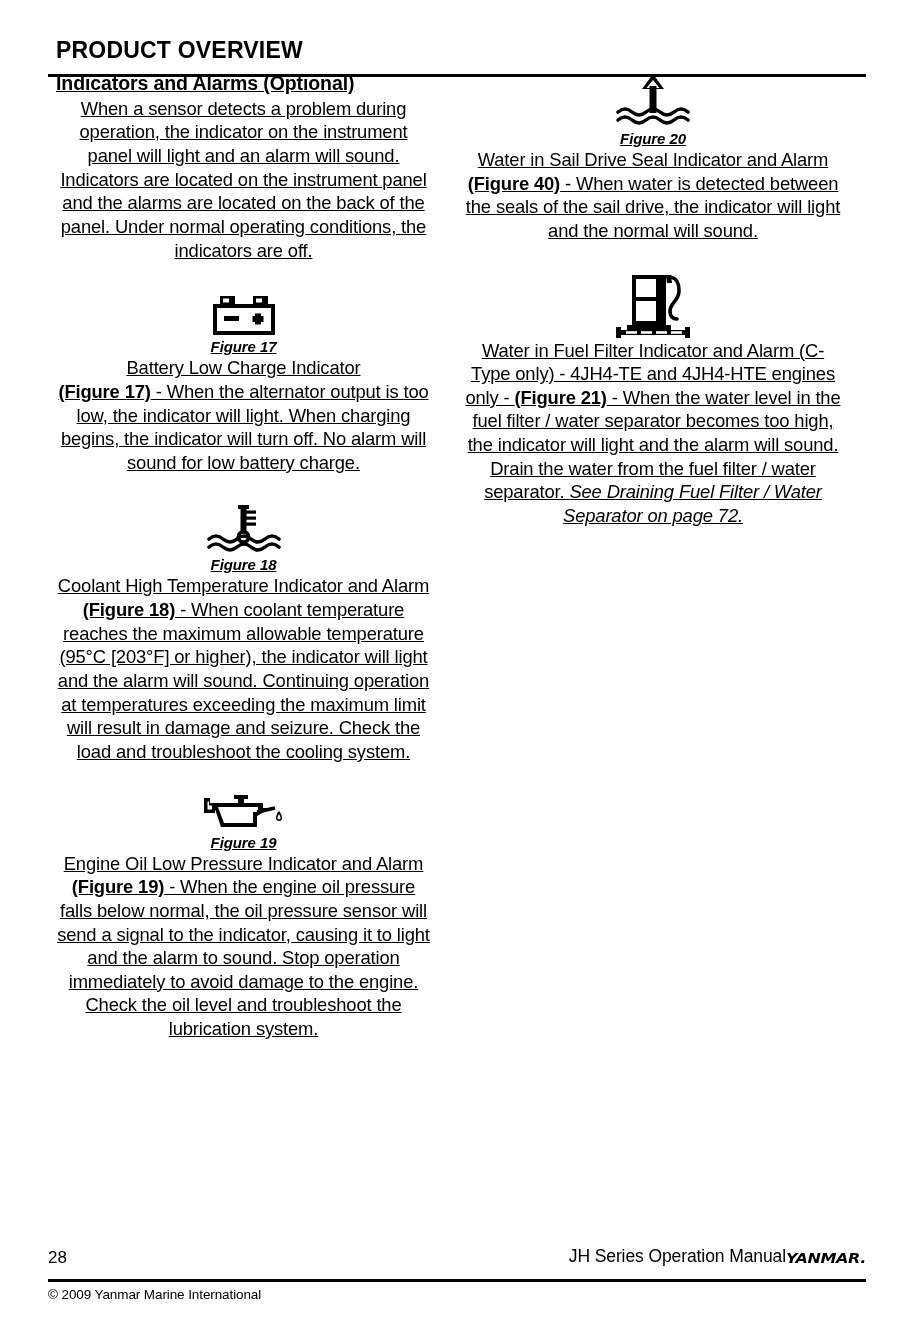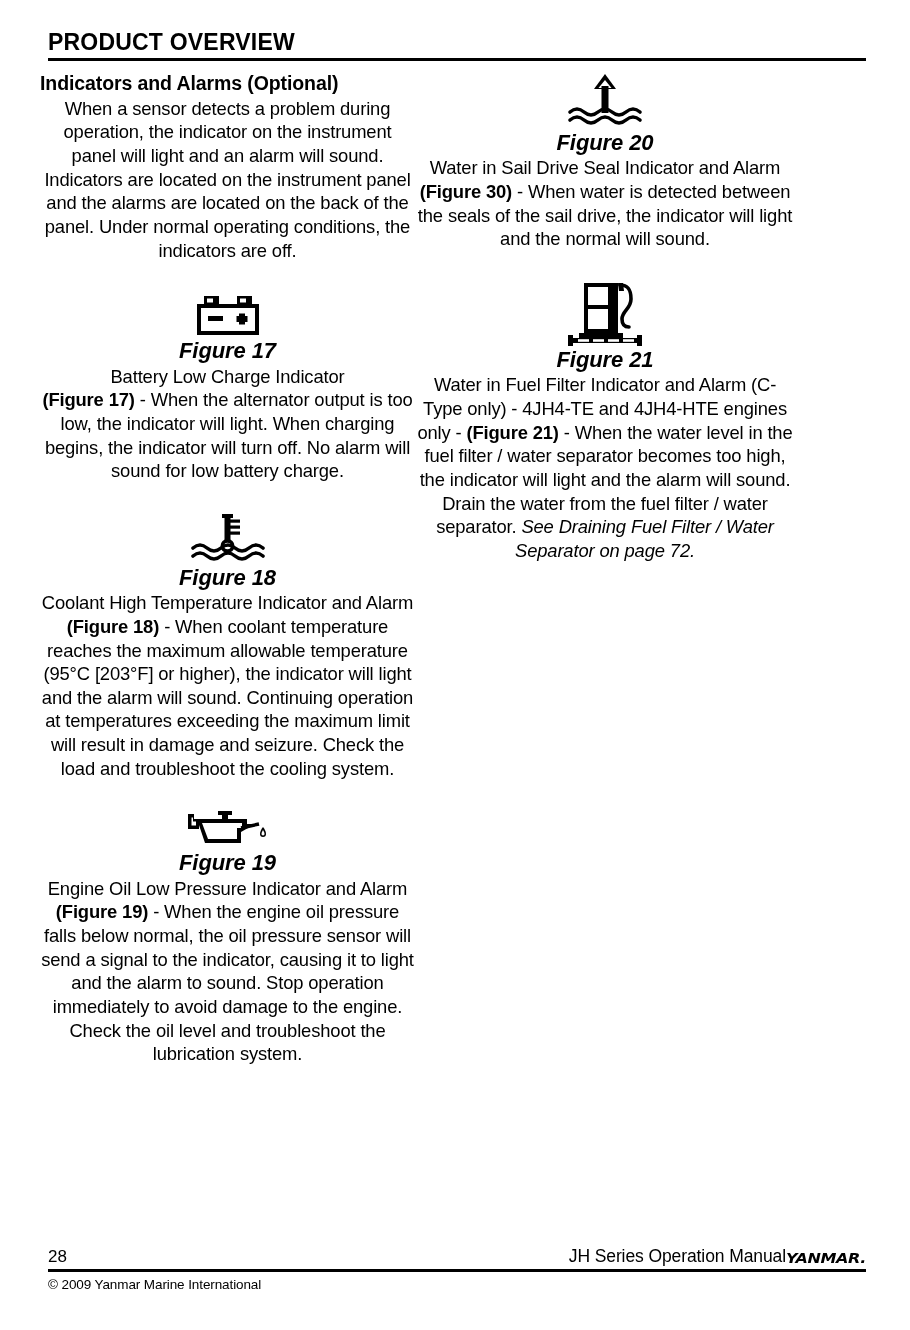--- a/index.html
+++ b/index.html
@@ -28,37 +28,39 @@
     position: absolute;
     left: 48px;
     top: 30px;
     width: 818px;
   }
   .header-title {
     font-size: 23px;
     font-weight: bold;
     letter-spacing: 0.2px;
     line-height: 1.05;
-    margin: 0;
+    margin: 8px;
     padding: 0 0 4px 0;
     white-space: nowrap;
   }
   .header-rule {
     width: 818px;
     height: 3px;
     background: #000;
   }
 
   
   .columns {
     position: absolute;
-    left: 40px;
+    left: 56px;
     top: 72px;
     width: 820px;
     display: flex;
+    gap: 32px;
+    text-decoration: underline;
   }
   .col {
     width: 375px;
   }
   .col-right {
     width: 380px;
   }
 
   .section-title {
     font-size: 19.5px;
@@ -82,21 +84,21 @@
   .figure {
     text-align: center;
     margin: 0;
   }
   .figure-graphic {
     display: flex;
     align-items: flex-end;
     justify-content: center;
   }
   .figure-caption {
-    font-size: 22px;
+    font-size: 15px;
     font-weight: bold;
     font-style: italic;
     letter-spacing: -0.1px;
     line-height: 1.2;
   }
 
   
   .sp-fig-17 { height: 32px; }
   .sp-gap-18 { height: 30px; }
   .sp-gap-19 { height: 30px; }
@@ -104,23 +106,23 @@
 
   
   .footer {
     position: absolute;
     left: 48px;
     top: 1248px;
     width: 818px;
   }
   .footer-row {
     display: flex;
-    align-items: center;
+    align-items: flex-end;
     justify-content: space-between;
-    padding-bottom: 3px;
+    padding-bottom: 13px;
   }
   .footer-page {
     font-size: 17px;
     line-height: 1;
   }
   .footer-right {
     display: flex;
     align-items: flex-end;
     gap: 0;
   }
@@ -253,21 +255,21 @@
             <path d="M39,8 L45.5,16 L32.5,16 Z" fill="#fff"></path>
 
             <rect x="35.5" y="14" width="7" height="27" fill="#000"></rect>
 
             <path d="M4,40 q7,-6 14,0 q7,6 14,0 q7,-6 14,0 q7,6 14,0 q7,-6 14,0" fill="none" stroke="#000" stroke-width="3.6" stroke-linecap="round"></path>
             <path d="M4,48 q7,-6 14,0 q7,6 14,0 q7,-6 14,0 q7,6 14,0 q7,-6 14,0" fill="none" stroke="#000" stroke-width="3.6" stroke-linecap="round"></path>
           </svg>
         </div>
         <div class="figure-caption">Figure 20</div>
       </div>
-      <p class="body"><span>Water in Sail Drive Seal Indicator and Alarm </span><b>(Figure 30)</b><span> - When water is detected between the seals of the sail drive, the indicator will light and the normal will sound.</span></p>
+      <p class="body"><span>Water in Sail Drive Seal Indicator and Alarm </span><b>(Figure 40)</b><span> - When water is detected between the seals of the sail drive, the indicator will light and the normal will sound.</span></p>
 
       <div class="sp-gap-21"></div>
       <div class="figure">
         <div class="figure-graphic">
           <svg width="80" height="66" viewBox="0 0 80 66" aria-hidden="true">
 
             <rect x="19" y="2" width="34" height="50" fill="#000"></rect>
             <rect x="23" y="6" width="26" height="42" fill="#fff"></rect>
 
             <rect x="23" y="24" width="26" height="4" fill="#000"></rect>
@@ -282,21 +284,20 @@
 
             <rect x="5" y="57" width="70" height="5" fill="#000"></rect>
             <rect x="3" y="54" width="5" height="11" fill="#000"></rect>
             <rect x="72" y="54" width="5" height="11" fill="#000"></rect>
             <rect x="13" y="58.2" width="11" height="2.6" fill="#fff"></rect>
             <rect x="28" y="58.2" width="11" height="2.6" fill="#fff"></rect>
             <rect x="43" y="58.2" width="11" height="2.6" fill="#fff"></rect>
             <rect x="58" y="58.2" width="11" height="2.6" fill="#fff"></rect>
           </svg>
         </div>
-        <div class="figure-caption">Figure 21</div>
       </div>
       <p class="body"><span>Water in Fuel Filter Indicator and Alarm (C-Type only) - 4JH4-TE and 4JH4-HTE engines only - </span><b>(Figure 21)</b><span> - When the water level in the fuel filter / water separator becomes too high, the indicator will light and the alarm will sound. Drain the water from the fuel filter / water separator. </span><i>See Draining Fuel Filter / Water Separator on page 72.</i></p>
 
     </div>
   </div>
 
   <div class="footer">
     <div class="footer-row">
       <div class="footer-page">28</div>
       <div class="footer-right">

